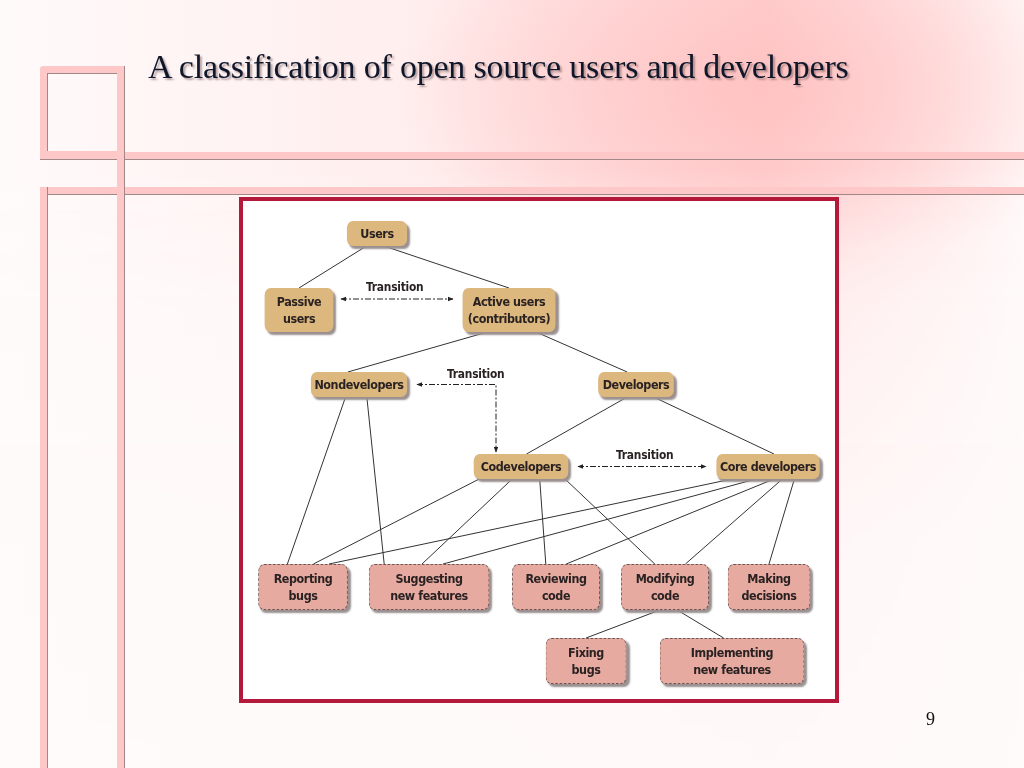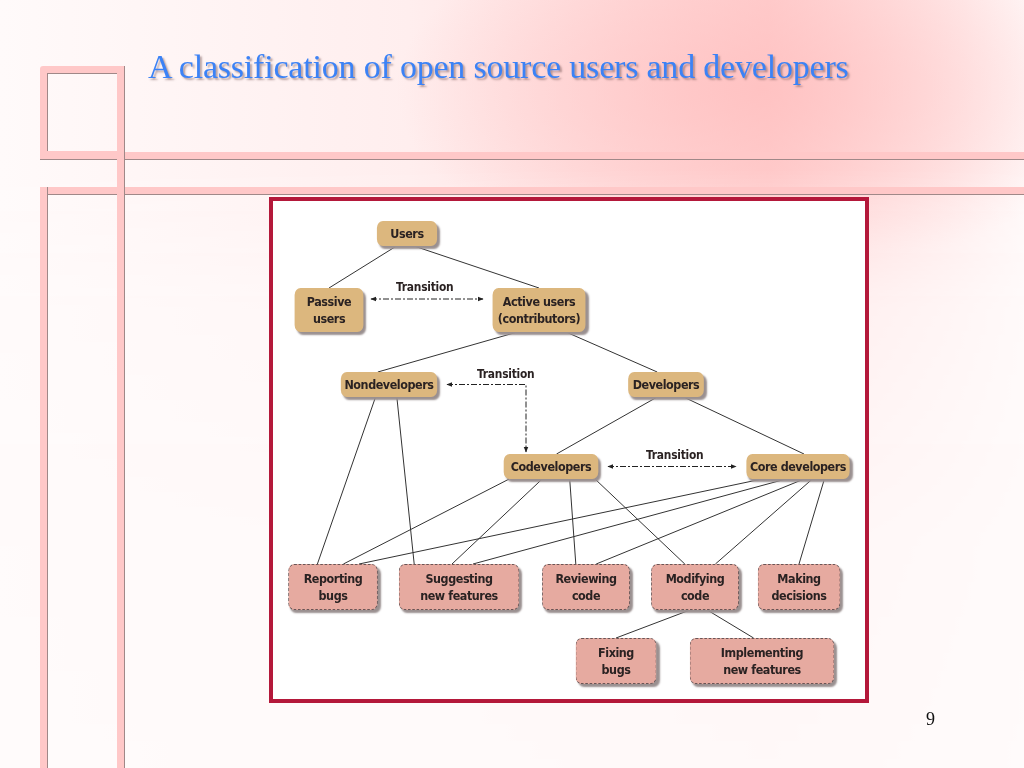--- a/index.html
+++ b/index.html
@@ -7,22 +7,22 @@
   .bg-glow { position:absolute; left:0; top:0; width:1024px; height:768px;
     background:
       radial-gradient(ellipse 520px 260px at 760px 90px, rgba(255,190,190,0.75), rgba(255,200,200,0) 70%),
       linear-gradient(90deg, #fffafa 0%, #ffeeee 40%, #ffd0d0 75%, #ffeaea 92%, #fff8f8 100%);
     -webkit-mask: linear-gradient(180deg, #000 0%, #000 22%, rgba(0,0,0,0.35) 40%, rgba(0,0,0,0.1) 70%, rgba(0,0,0,0.05) 100%);
     mask: linear-gradient(180deg, #000 0%, #000 22%, rgba(0,0,0,0.35) 40%, rgba(0,0,0,0.1) 70%, rgba(0,0,0,0.05) 100%);
   }
   .deco { position:absolute; background:#ffc8c8; }
   .deco.shadow-r { box-shadow: 1px 0 0 #a08888; }
   .deco.shadow-b { box-shadow: 0 1px 0 #a08888; }
-  .title { position:absolute; left:148px; top:48px; font-family:"Liberation Serif", serif; font-size:34px; color:#3b82f6; text-shadow:2px 2px 2px rgba(120,90,90,0.55); white-space:nowrap; letter-spacing:-0.2px; }
-  .frame { position:absolute; left:239px; top:197px; width:600px; height:506px; box-sizing:border-box; border:4px solid #b4183a; background:#fff;margin-left:30px; }
+  .title { position:absolute; left:148px; top:48px; font-family:"Liberation Serif", serif; font-size:34px; color:#0f172a; text-shadow:2px 2px 2px rgba(120,90,90,0.55); white-space:nowrap; letter-spacing:-0.2px; }
+  .frame { position:absolute; left:239px; top:197px; width:600px; height:506px; box-sizing:border-box; border:4px solid #b4183a; background:#fff; }
   .diagram { position:absolute; left:0; top:0; }
   .node { position:absolute; box-sizing:border-box; display:flex; align-items:center; justify-content:center; text-align:center; font-family:"DejaVu Sans", sans-serif; font-weight:bold; font-size:13px; line-height:17px; color:#2a2222; letter-spacing:-0.5px; transform:scaleX(0.86); transform-origin:center; white-space:pre-line; }
   .node.tan { background:#dcb77e; border-radius:7px; box-shadow:3px 3px 2px #9a9090; }
   .node.pink { background:#e6aaa0; border:1.5px dashed #6a5555; border-radius:7px; box-shadow:3px 3px 2px #9a9090; }
   .trans { position:absolute; font-family:"DejaVu Sans", sans-serif; font-weight:bold; font-size:13px; color:#2a2222; transform:scaleX(0.82); transform-origin:left; letter-spacing:-0.3px; }
   .pagenum { position:absolute; left:926px; top:709px; font-family:"Liberation Serif", serif; font-size:18px; color:#111; }
 </style>
 </head>
 <body>
 

